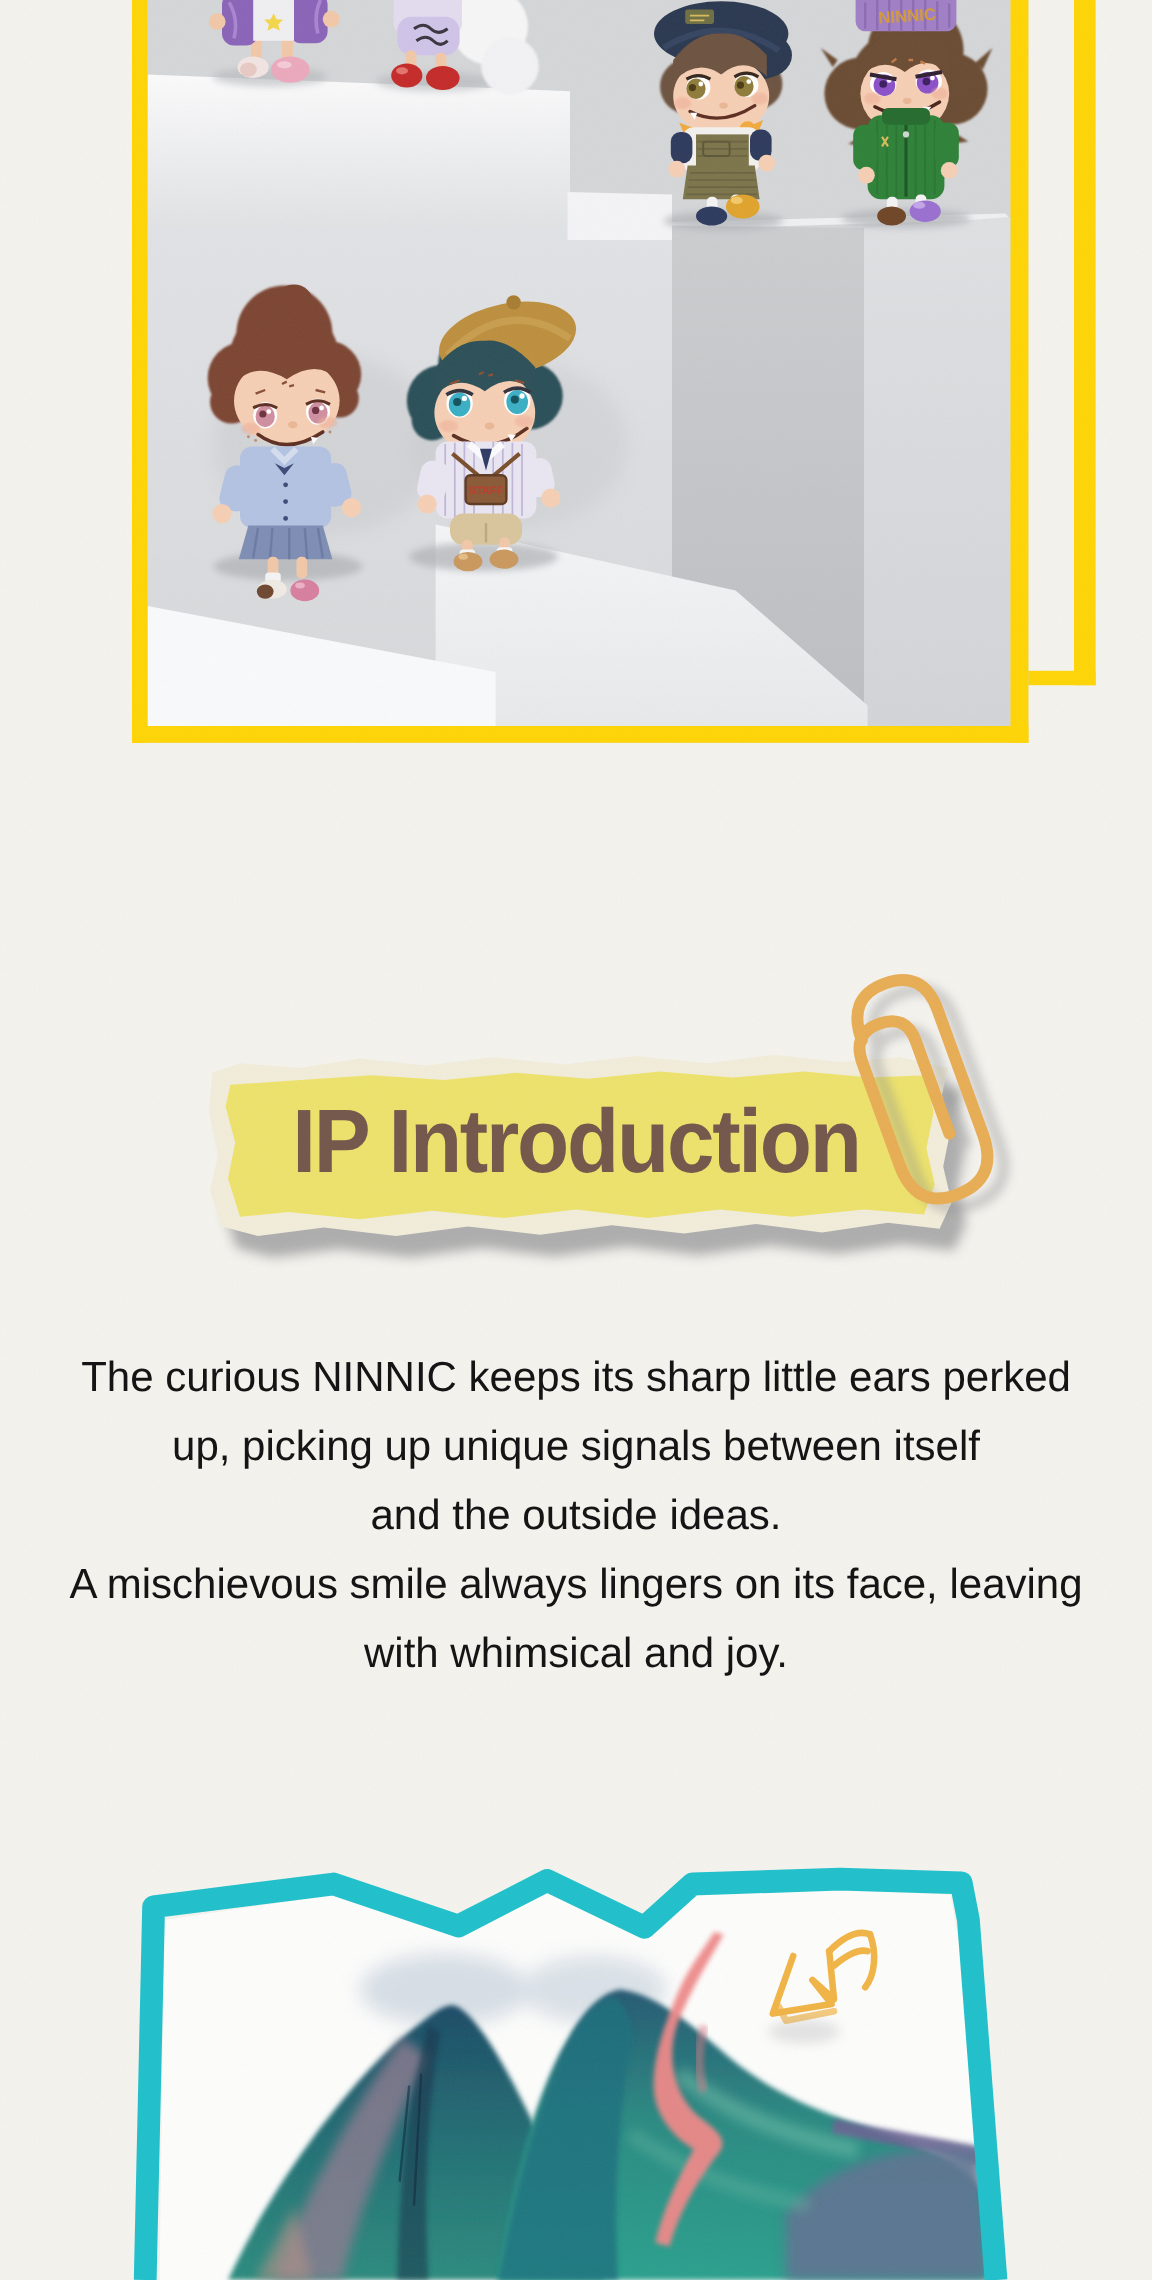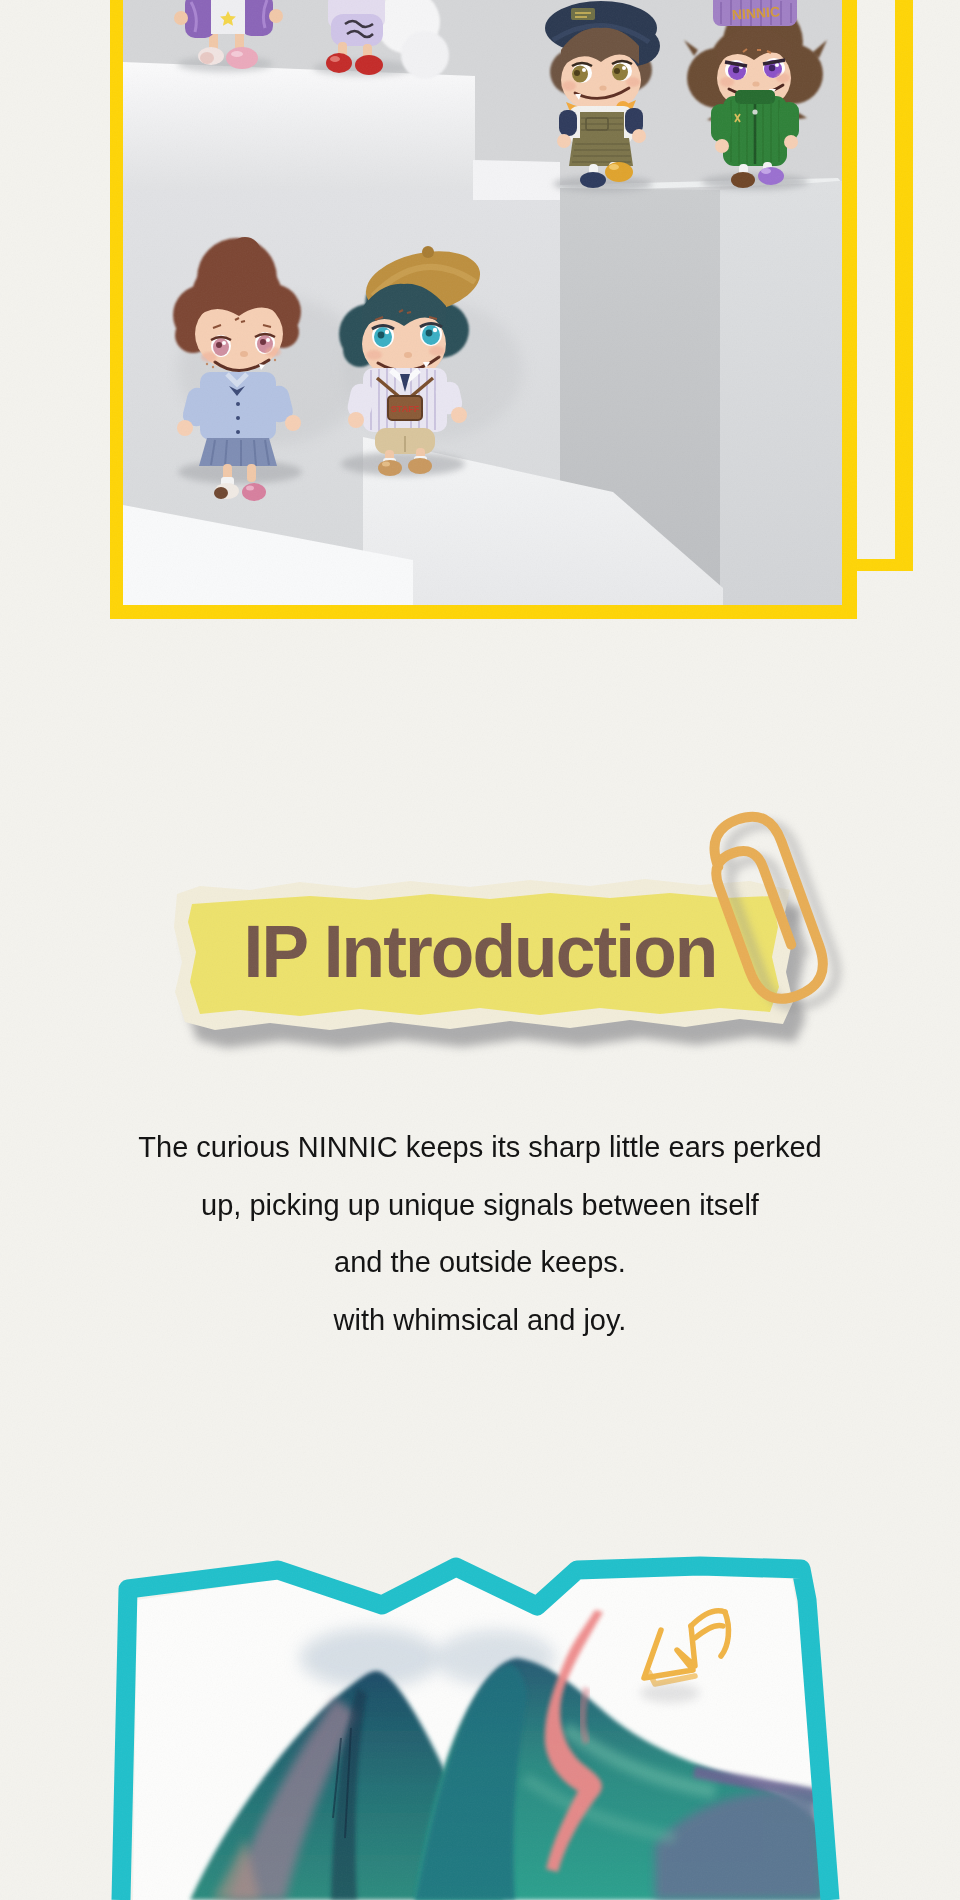--- a/index.html
+++ b/index.html
@@ -11,21 +11,21 @@
   .photo-frame{position:absolute;left:110px;top:0;width:747px;height:619px;z-index:2;
                border-left:13px solid #FFD505;border-right:15px solid #FFD505;border-bottom:14px solid #FFD505;
                box-sizing:border-box;background:#dcdddf;}
   .photo-frame svg{display:block;}
   .banner-svg{position:absolute;left:140px;top:872px;z-index:3;}
   .title{position:absolute;left:150px;top:908px;width:660px;margin:0;z-index:4;
          font-size:75px;font-weight:bold;letter-spacing:-2px;color:#74564A;text-align:center;
          transform:scaleX(.95);transform-origin:50% 50%;}
   .clip-svg{position:absolute;left:705px;top:800px;z-index:5;}
   .paragraph{position:absolute;left:0;top:1119px;width:960px;z-index:3;text-align:center;
-             color:#101010;font-size:29px;line-height:57.5px;}
+             color:#101010;font-size:35px;line-height:57.5px;}
   .artwork-svg{position:absolute;left:95px;top:1538px;z-index:3;}
 </style>
 </head>
 <body>
 
 <div class="page">
 
   <div class="back-frame" style="border-color: rgb(255, 213, 5);"></div>
 
   <div class="photo-frame" style="border-color: rgb(255, 213, 5);">
@@ -344,21 +344,22 @@
       </defs>
     <g transform="rotate(-20 64 107)">
       <path d="M30 52 Q30 14 64 14 Q98 14 98 50 L98 160 Q98 200 60 200 Q24 200 24 160 L24 70 Q24 44 48 44 Q72 44 72 68 L72 150" fill="none" stroke="#8e8e90" stroke-width="10" stroke-linecap="round" opacity=".4" transform="translate(10,12)" filter="url(#cb4)"></path>
       <path d="M30 52 Q30 14 64 14 Q98 14 98 50 L98 160 Q98 200 60 200 Q24 200 24 160 L24 70 Q24 44 48 44 Q72 44 72 68 L72 150" fill="none" stroke-width="10" stroke-linecap="round" stroke="#E8AD54"></path>
     </g>
   </svg>
 
   <div class="paragraph">
     <div>The curious NINNIC keeps its sharp little ears perked</div>
     <div>up, picking up unique signals between itself</div>
-    <div>and the outside keeps.</div>
+    <div>and the outside ideas.</div>
+    <div>A mischievous smile always lingers on its face, leaving</div>
     <div>with whimsical and joy.</div>
   </div>
 
   <svg class="artwork-svg" width="750" height="362" viewBox="0 0 750 362">
     <defs>
       <filter id="ab2" x="-50%" y="-50%" width="200%" height="200%">
           <feGaussianBlur stdDeviation="2"></feGaussianBlur>
         </filter>
       <filter id="ab5" x="-50%" y="-50%" width="200%" height="200%">
           <feGaussianBlur stdDeviation="5"></feGaussianBlur>

